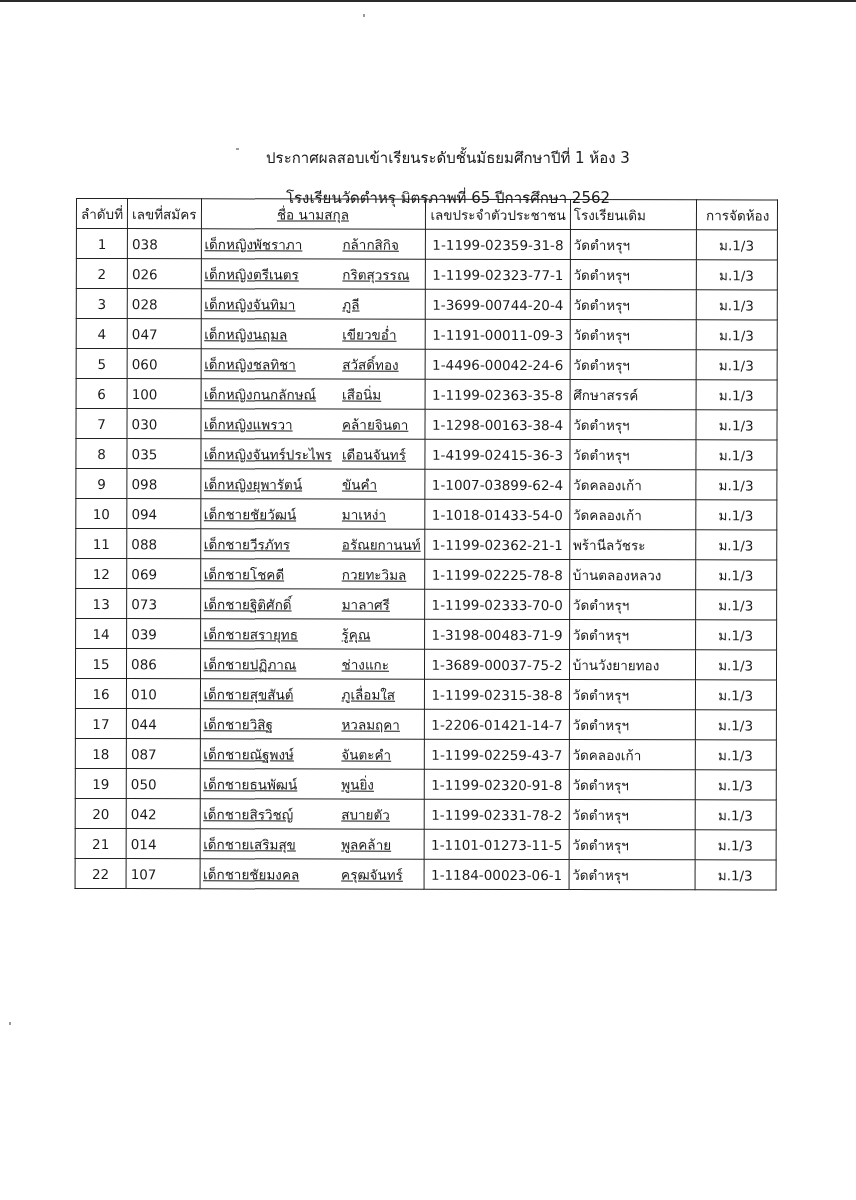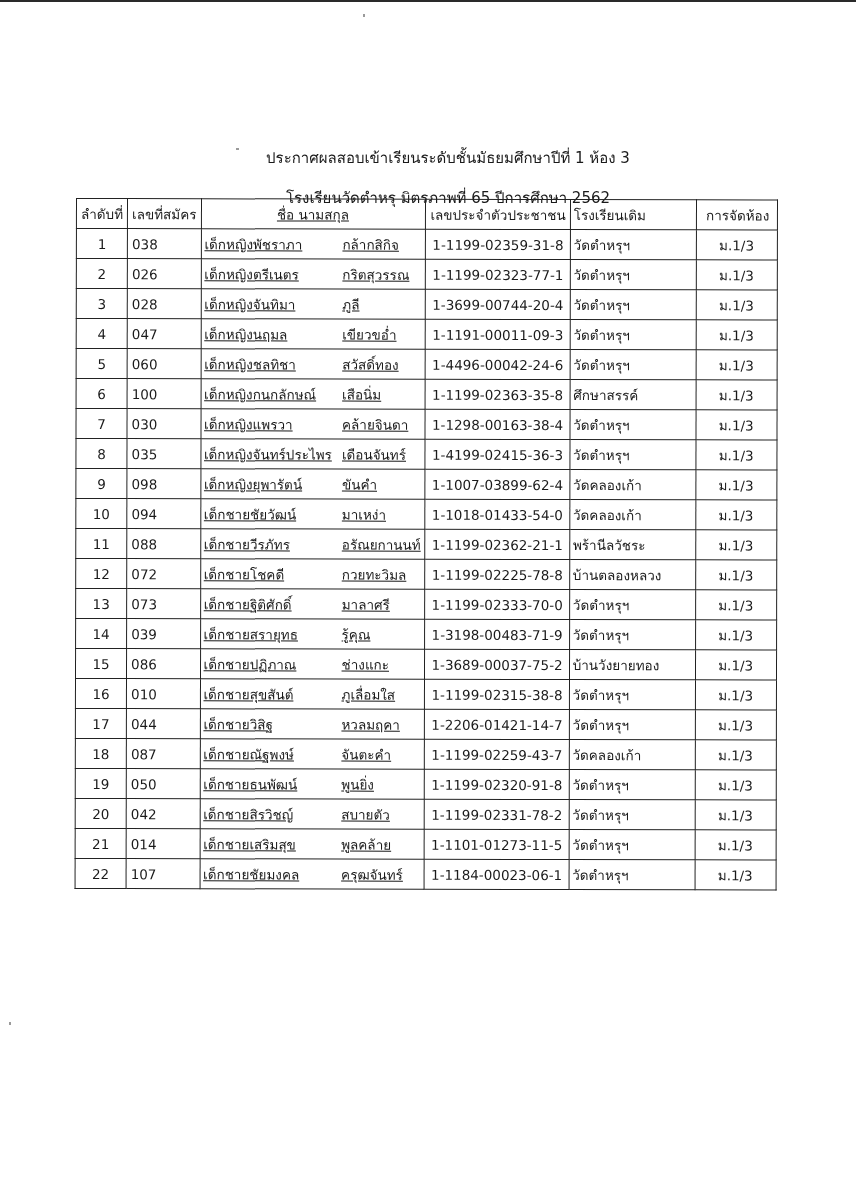--- a/index.html
+++ b/index.html
@@ -252,21 +252,21 @@
             <span class="first-name">เด็กชายวีรภัทร</span>
             <span class="last-name">อรัณยกานนท์</span>
           </div>
         </td>
         <td class="c-id">1-1199-02362-21-1</td>
         <td class="c-sch">พร้านีลวัชระ</td>
         <td class="c-room">ม.1/3</td>
       </tr>
       <tr>
         <td class="c-no">12</td>
-        <td class="c-app">072</td>
+        <td class="c-app">069</td>
         <td class="c-name">
           <div class="name-wrap">
             <span class="first-name">เด็กชายโชคดี</span>
             <span class="last-name">กวยทะวิมล</span>
           </div>
         </td>
         <td class="c-id">1-1199-02225-78-8</td>
         <td class="c-sch">บ้านตลองหลวง</td>
         <td class="c-room">ม.1/3</td>
       </tr>

